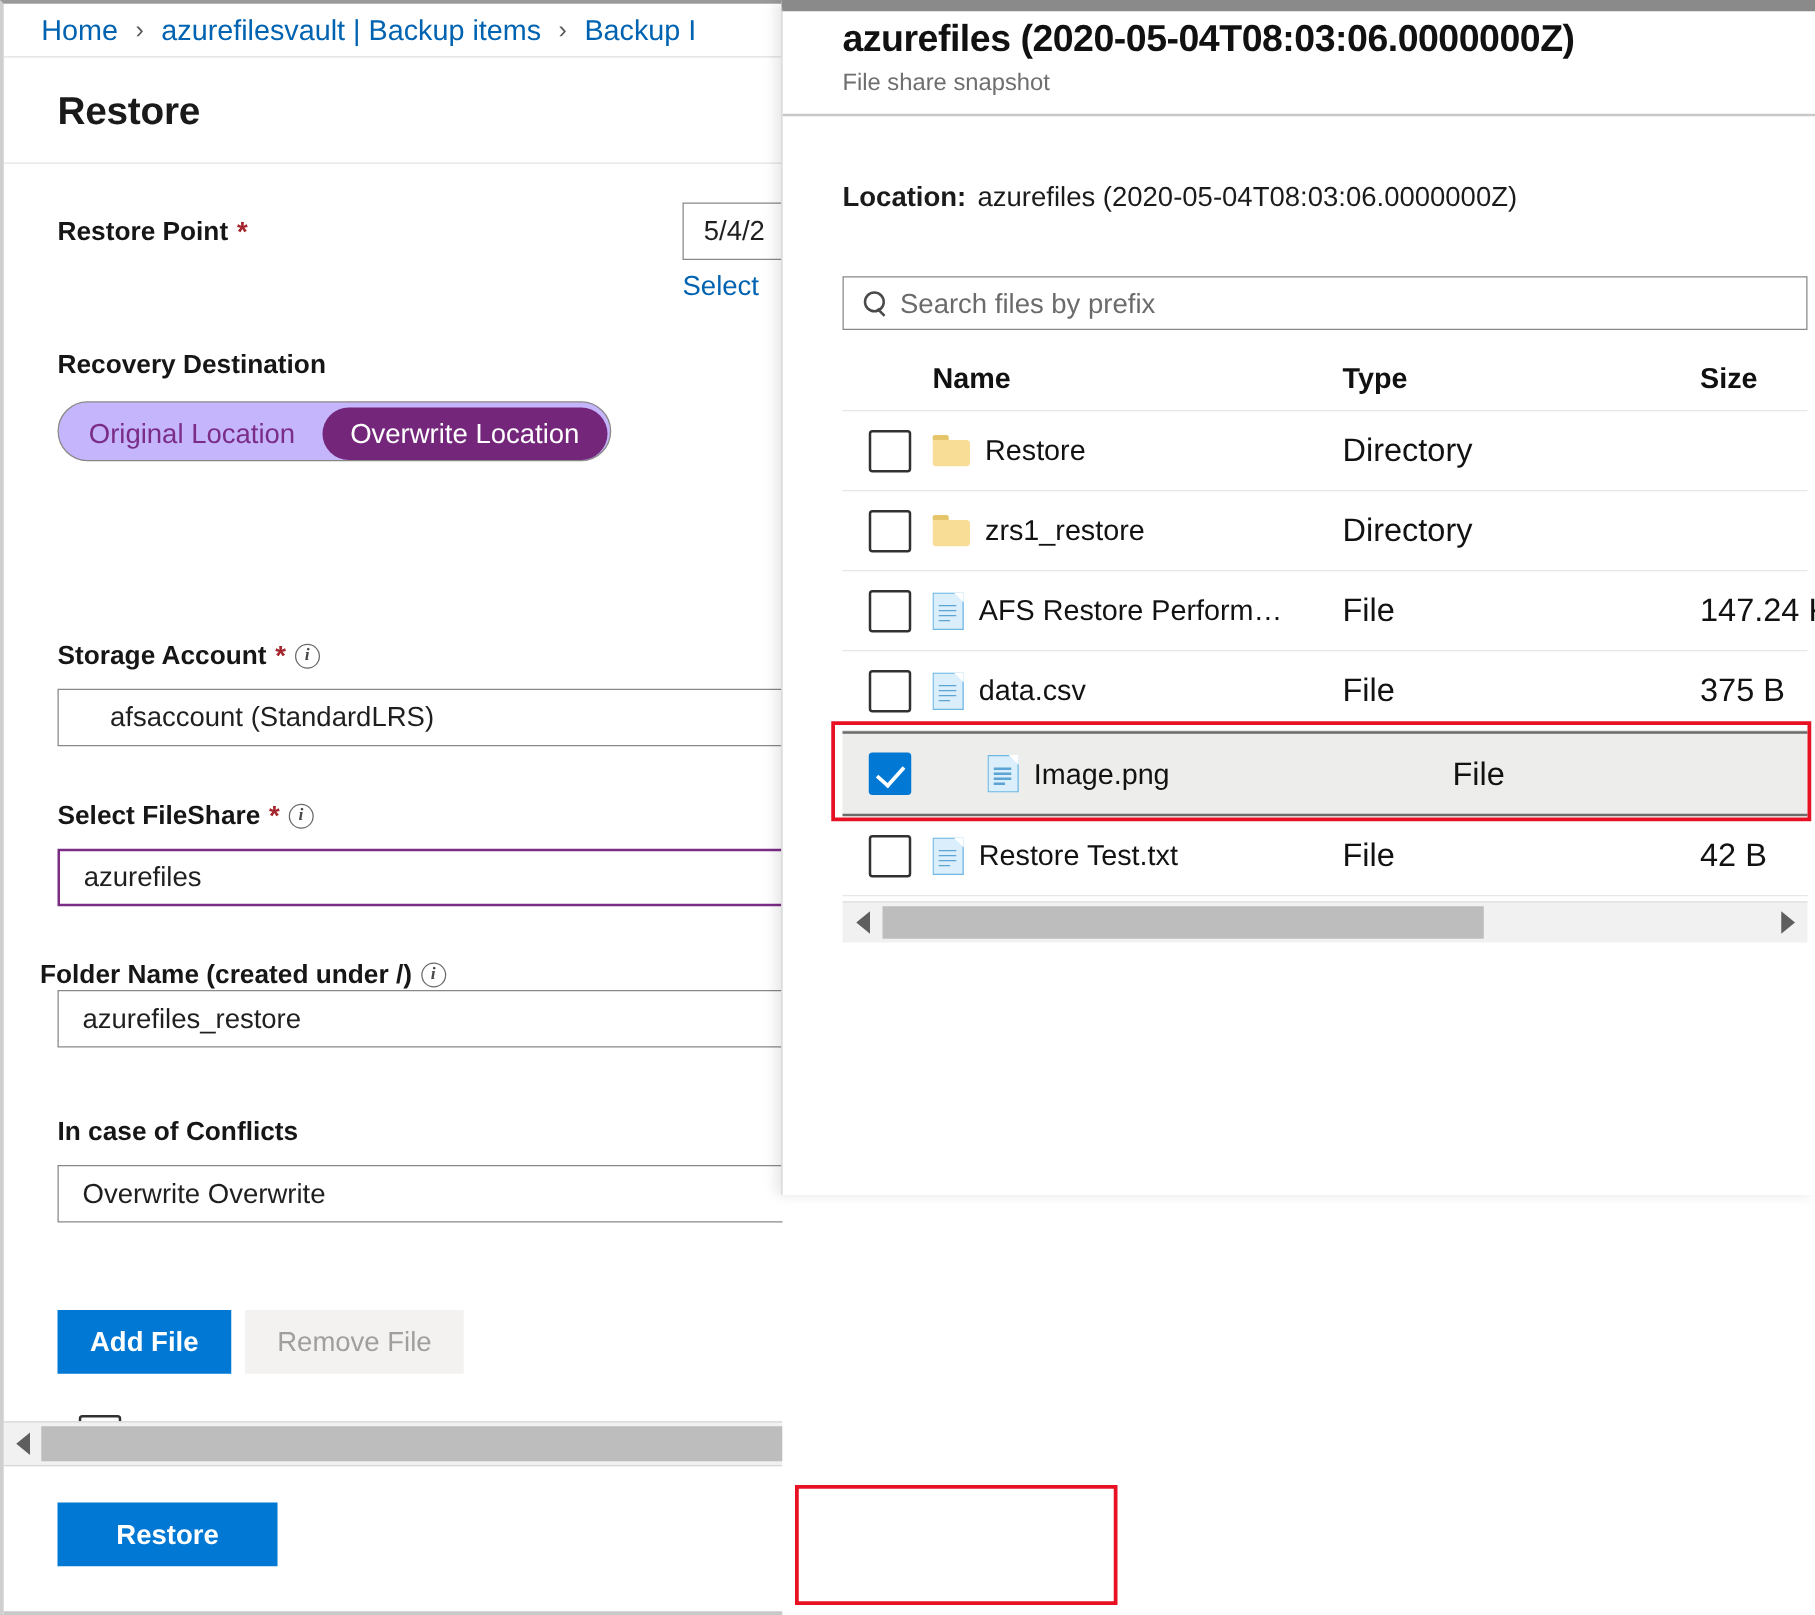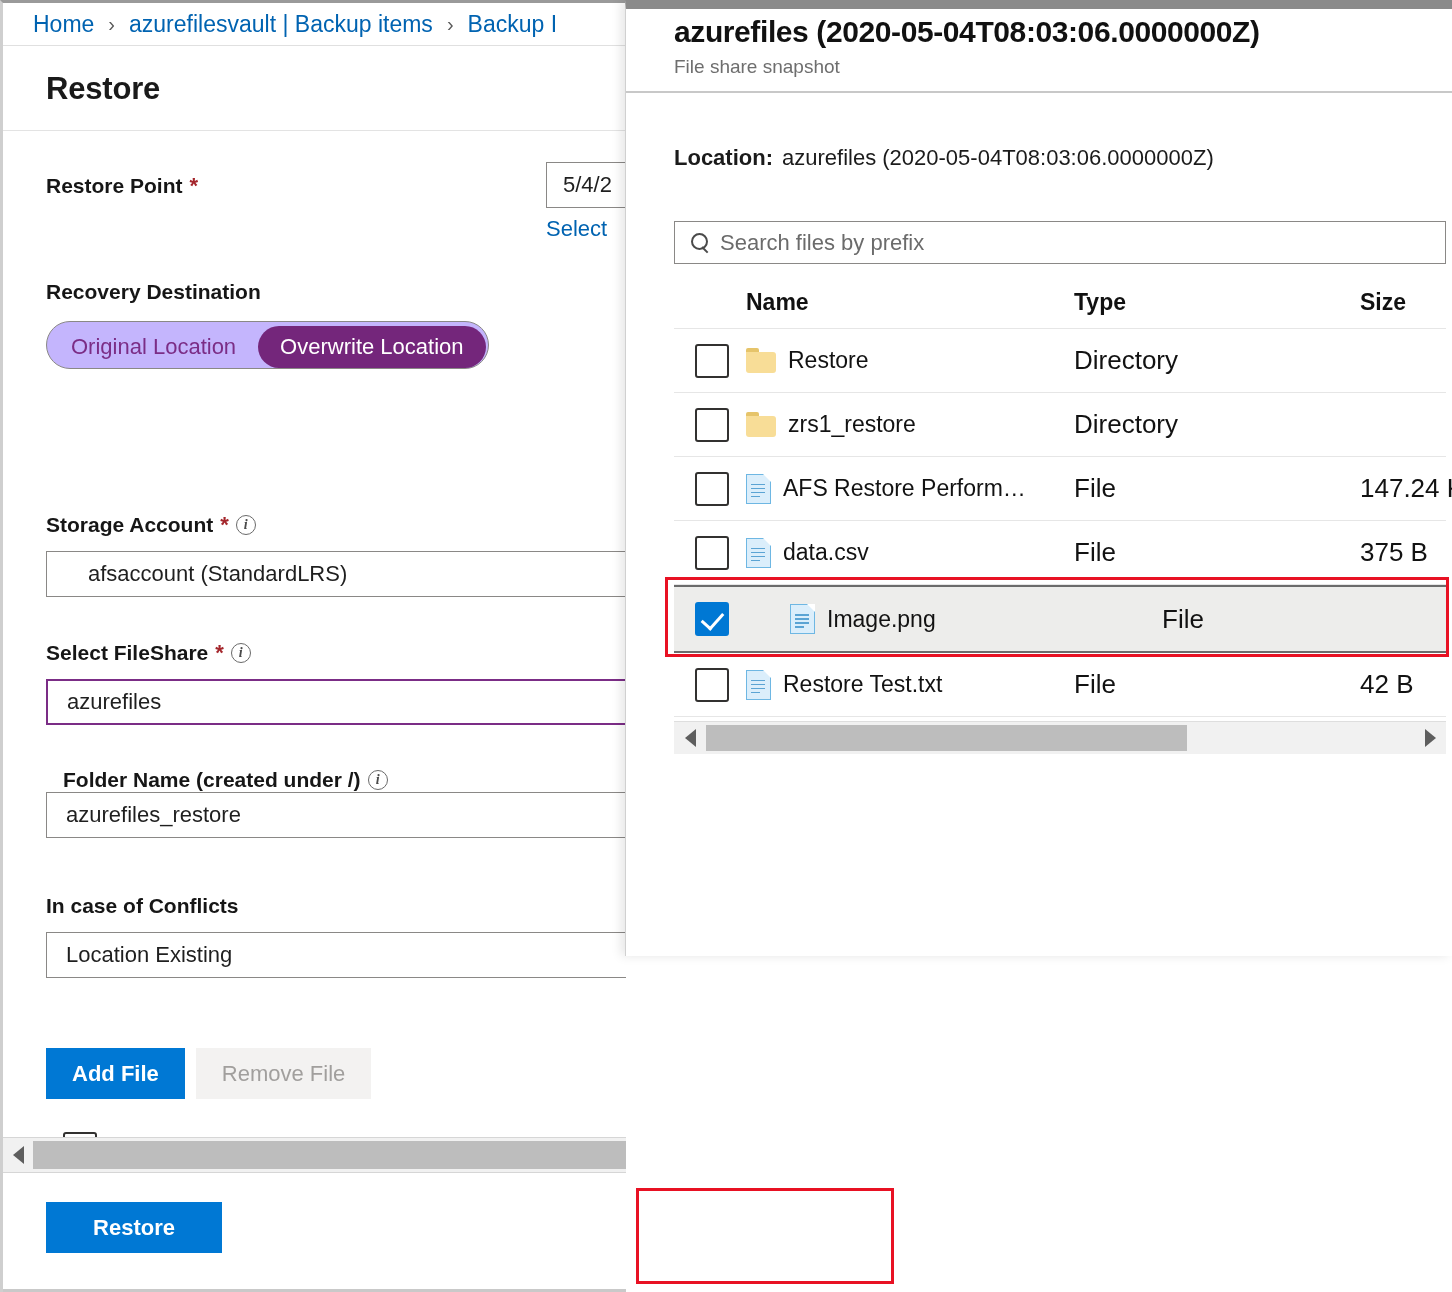--- a/index.html
+++ b/index.html
@@ -148,21 +148,21 @@
   .toggle-opt.active { background: #74267b; color: #ffffff; }
 
   #storage-account-label { position: absolute; left: 43px; top: 380px; }
   #storage-account-input {
     position: absolute; left: 43px; top: 419px; width: 660px; padding-left: 41px;
   }
   #fileshare-label { position: absolute; left: 43px; top: 508px; }
   #fileshare-input {
     position: absolute; left: 43px; top: 547px; width: 660px;
   }
-  #folder-label { position: absolute; left: 60px; top: 636px; }
+  #folder-label { position: absolute; left: 29px; top: 636px; }
   #folder-input {
     position: absolute; left: 43px; top: 660px; width: 660px;
   }
   #conflict-label { position: absolute; left: 43px; top: 762px; }
   #conflict-input {
     position: absolute; left: 43px; top: 800px; width: 660px;
   }
 
   #file-buttons {
     position: absolute; left: 43px; top: 916px;
@@ -546,21 +546,21 @@
         <span class="info-icon">i</span>
       </div>
       <div id="folder-input" class="text-input">
         <span>azurefiles_restore</span>
       </div>
 
       <div id="conflict-label" class="field-label">
         <span>In case of Conflicts</span>
       </div>
       <div id="conflict-input" class="text-input">
-        <span>Location Existing</span>
+        <span>Overwrite Overwrite</span>
       </div>
 
       <div id="file-buttons">
         <div class="btn-primary">Add File</div>
         <div class="btn-disabled">Remove File</div>
       </div>
 
       <div id="partial-checkbox"></div>
     </div>
 

